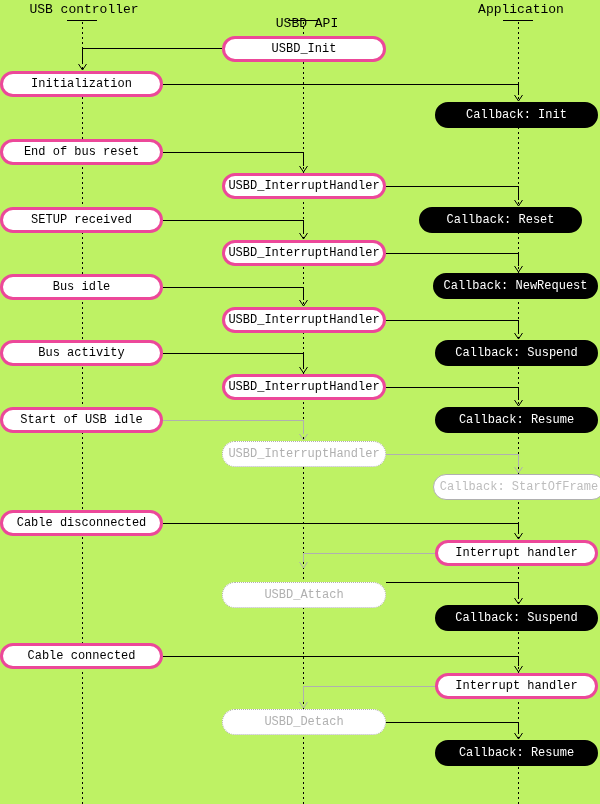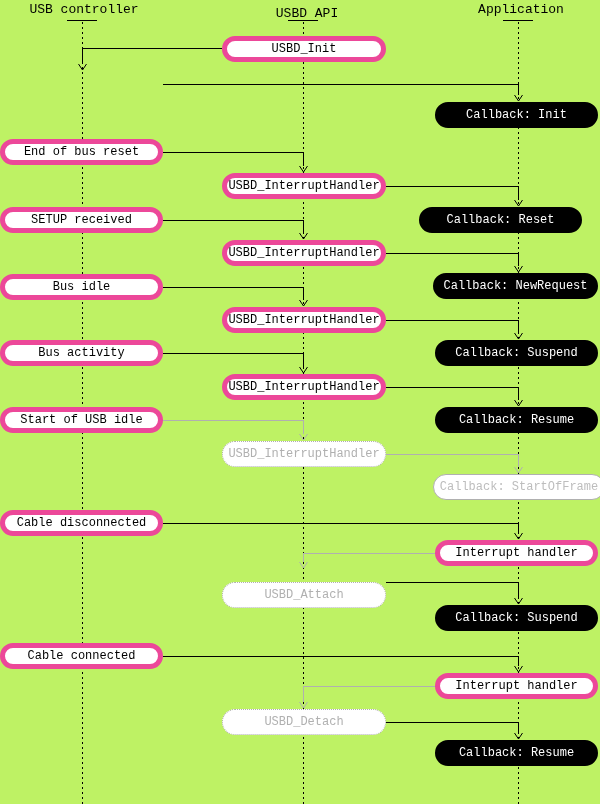--- a/index.html
+++ b/index.html
@@ -8,21 +8,21 @@
     overflow:hidden; background:#bef264;
     font-family:"Liberation Mono", "DejaVu Sans Mono", monospace;
   }
   #wires { position:absolute; left:0; top:0; width:600px; height:804px; }
   .header {
     position:absolute; transform:translateX(-50%);
     font-size:13px; color:#000; white-space:nowrap;
   }
   .node {
     position:absolute; height:26px; box-sizing:border-box;
-    border-radius:13px; border:5px solid #ec4899;
+    border-radius:13px; border:3px solid #ec4899;
     background:#ffffff; color:#000000;
     display:flex; align-items:center; justify-content:center;
     font-size:12px; white-space:nowrap; overflow:hidden;
   }
   .node.black { background:#000000; color:#ffffff; border-color:#000000; }
   .node.gray-dotted { border:1px dotted #b0b0b0; color:#b0b0b0; background:#ffffff; }
   .node.gray-solid { border:1px solid #b0b0b0; color:#bdbdbd; background:#ffffff; }
 </style>
 </head>
 <body>
@@ -108,23 +108,24 @@
       <path d="M435 686.5 H303.5 V702"></path>
         <path d="M299.5 702 L303.5 708 L307.5 702" shape-rendering="auto"></path>
     </g>
     <g stroke="#000">
       <path d="M386 722.5 H518.5 V733"></path>
         <path d="M514.5 733 L518.5 739 L522.5 733" shape-rendering="auto"></path>
     </g>
   </svg>
 
   <div class="header" style="left:84px; top:2px;">USB controller</div>
-  <div class="header" style="left:307px; top:6px;">USBD API</div>
+  <div class="header" style="left:307px; top:16px;">USBD API</div>
   <div class="header" style="left:521px; top:2px;">Application</div>
 
+  <div class="node" style="left:0;   top:71px;  width:163px;">Initialization</div>
   <div class="node" style="left:0;   top:139px; width:163px;">End of bus reset</div>
   <div class="node" style="left:0;   top:207px; width:163px;">SETUP received</div>
   <div class="node" style="left:0;   top:340px; width:163px;">Bus activity</div>
   <div class="node" style="left:0;   top:274px; width:163px;">Bus idle</div>
   <div class="node" style="left:0;   top:407px; width:163px;">Start of USB idle</div>
   <div class="node" style="left:0;   top:510px; width:163px;">Cable disconnected</div>
   <div class="node" style="left:0;   top:643px; width:163px;">Cable connected</div>
 
   <div class="node" style="left:222px; top:36px;  width:164px;">USBD_Init</div>
   <div class="node" style="left:222px; top:173px; width:164px;">USBD_InterruptHandler</div>

